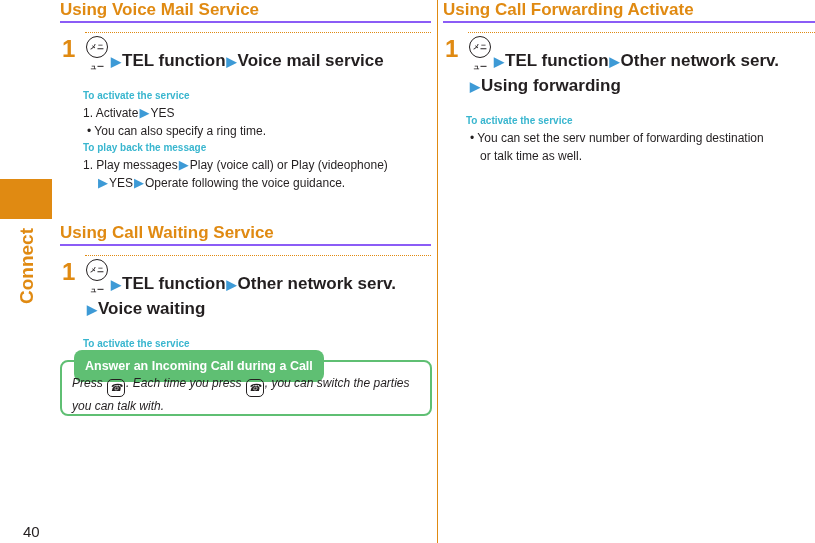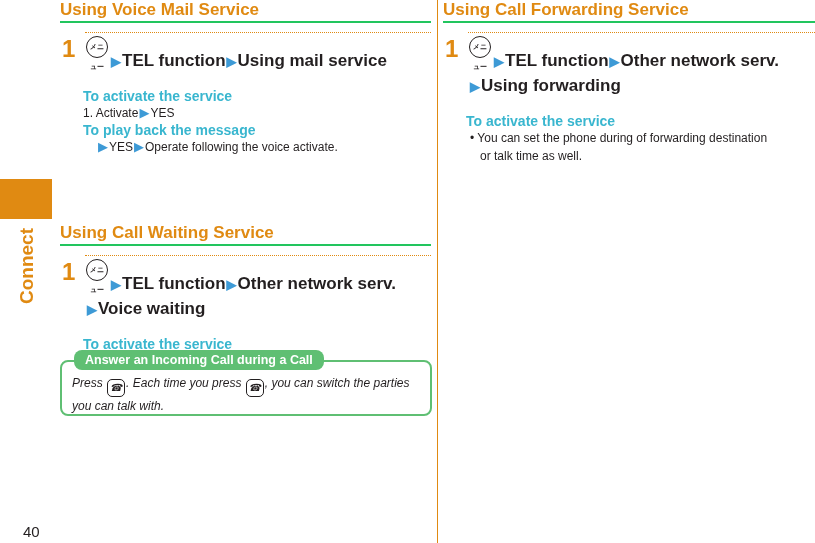--- a/index.html
+++ b/index.html
@@ -8,66 +8,70 @@
   .side-tab { position:absolute; left:0; top:179px; width:52px; height:40px; background:#e08a12; }
   .side-label { position:absolute; left:10px; top:230px; width:34px; height:72px; }
   .side-label span { position:absolute; left:50%; top:50%; transform:translate(-50%,-50%) rotate(-90deg);
          font-weight:bold; font-size:19px; color:#e08a12; white-space:nowrap; }
   .page-num { position:absolute; left:23px; top:523px; font-size:15px; color:#231f20; }
   .col-divider { position:absolute; left:437px; top:0; width:1px; height:543px; background:#e08a12; }
   .col { position:absolute; }
   .col-left { left:60px; width:371px; }
   .col-right { left:443px; width:372px; }
   .sec-title { font-weight:bold; font-size:17px; color:#e08a12; line-height:20px; padding-bottom:1px;
-         border-bottom:2px solid #22c55e; }
+         border-bottom:2px solid #8b5cf6; }
   .dotline { border-top:1px dotted #e08a12; margin-left:25px; margin-top:9px; }
   .step { position:relative; padding-left:26px; margin-top:3px; }
   .step-num { position:absolute; left:2px; top:0; font-weight:bold; font-size:24px; color:#e08a12; line-height:26px; }
   .step-text { font-weight:bold; font-size:17px; line-height:24px; color:#231f20; }
   .menu-key { display:inline-block; width:20px; height:20px; border:1.3px solid #231f20; border-radius:50%;
          font-size:7px; text-align:center; line-height:20px; vertical-align:-3px; margin-right:2px; font-weight:bold; }
   .tri { color:#3d9ad6; font-size:13px; margin:0 1px; }
-  .sub-head { font-weight:bold; font-size:14px; color:#39b6cf; margin-top:11px; line-height:16px; padding-left:23px; }
+  .sub-head { font-weight:bold; font-size:10px; color:#39b6cf; margin-top:11px; line-height:16px; padding-left:23px; }
   .body-line { font-size:12px; line-height:18px; padding-left:23px; color:#231f20; }
   .body-indent { padding-left:37px; }
   .bullet { padding-left:27px; }
   .tip-box { position:absolute; left:60px; top:360px; width:368px; height:52px; border:2px solid #5fbf73;
          border-radius:8px; }
   .tip-label { position:absolute; left:12px; top:-12px; background:#5fbf73; color:#ffffff; font-weight:bold;
-         font-size:12.5px; padding:2px 11px; border-radius:8px; line-height:16px; }
+         font-size:12.5px; padding:8px 11px; border-radius:8px; line-height:16px; }
   .tip-text { position:absolute; left:10px; top:12px; right:10px; font-size:12px; line-height:19px;font-style:italic; }
   .call-key { display:inline-block; width:16px; height:16px; border:1.3px solid #231f20; border-radius:5px;
          font-size:10px; line-height:16px; text-align:center; vertical-align:-4px; margin:0 1px; }
 </style>
 </head>
 <body>
 
 <div class="side-tab"></div>
 <div class="side-label">
     <span>Connect</span>
   </div>
 <div class="page-num">40</div>
 <div class="col-divider"></div>
 
 <div class="col col-left" style="top:0;">
   <div class="sec-title">Using Voice Mail Service</div>
   <div class="dotline"></div>
   <div class="step">
     <span class="step-num">1</span>
     <div class="step-text">
-      <span class="menu-key">メニュー</span><span class="tri">▶</span><span>TEL function</span><span class="tri">▶</span><span>Using mail service</span>
+      <span class="menu-key">メニュー</span><span class="tri">▶</span><span>TEL function</span><span class="tri">▶</span><span>Voice mail service</span>
     </div>
   </div>
   <div class="sub-head" style="margin-top:14px;">To activate the service</div>
   <div class="body-line">
     <span>1. Activate</span><span class="tri">▶</span><span>YES</span>
   </div>
+  <div class="body-line bullet">• You can also specify a ring time.</div>
   <div class="sub-head" style="margin-top:0;">To play back the message</div>
+  <div class="body-line">
+    <span>1. Play messages</span><span class="tri">▶</span><span>Play (voice call) or Play (videophone)</span>
+  </div>
   <div class="body-line body-indent">
-    <span class="tri">▶</span><span>YES</span><span class="tri">▶</span><span>Operate following the voice activate.</span>
+    <span class="tri">▶</span><span>YES</span><span class="tri">▶</span><span>Operate following the voice guidance.</span>
   </div>
 </div>
 
 <div class="col col-left" style="top:203px;margin-top:20px;">
   <div class="sec-title">Using Call Waiting Service</div>
   <div class="dotline"></div>
   <div class="step">
     <span class="step-num">1</span>
     <div class="step-text">
       <span class="menu-key">メニュー</span><span class="tri">▶</span><span>TEL function</span><span class="tri">▶</span><span>Other network serv.</span><br>
@@ -81,25 +85,25 @@
 </div>
 
 <div class="tip-box">
   <div class="tip-label">Answer an Incoming Call during a Call</div>
   <div class="tip-text">
     <span>Press</span> <span class="call-key">☎</span><span>. Each time you press</span> <span class="call-key">☎</span><span>, you can switch the parties you can talk with.</span>
   </div>
 </div>
 
 <div class="col col-right" style="top:0;">
-  <div class="sec-title">Using Call Forwarding Service</div>
+  <div class="sec-title">Using Call Forwarding Activate</div>
   <div class="dotline"></div>
   <div class="step">
     <span class="step-num">1</span>
     <div class="step-text">
       <span class="menu-key">メニュー</span><span class="tri">▶</span><span>TEL function</span><span class="tri">▶</span><span>Other network serv.</span><br>
       <span class="tri">▶</span><span>Using forwarding</span>
     </div>
   </div>
   <div class="sub-head" style="margin-top:14px;">To activate the service</div>
-  <div class="body-line bullet">• You can set the phone during of forwarding destination</div>
+  <div class="body-line bullet">• You can set the serv number of forwarding destination</div>
   <div class="body-line body-indent">or talk time as well.</div>
 </div>
 
 </body></html>

